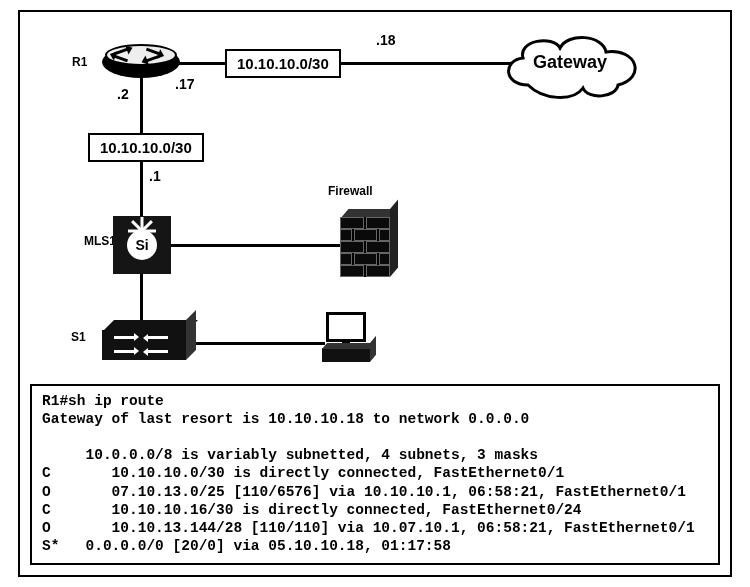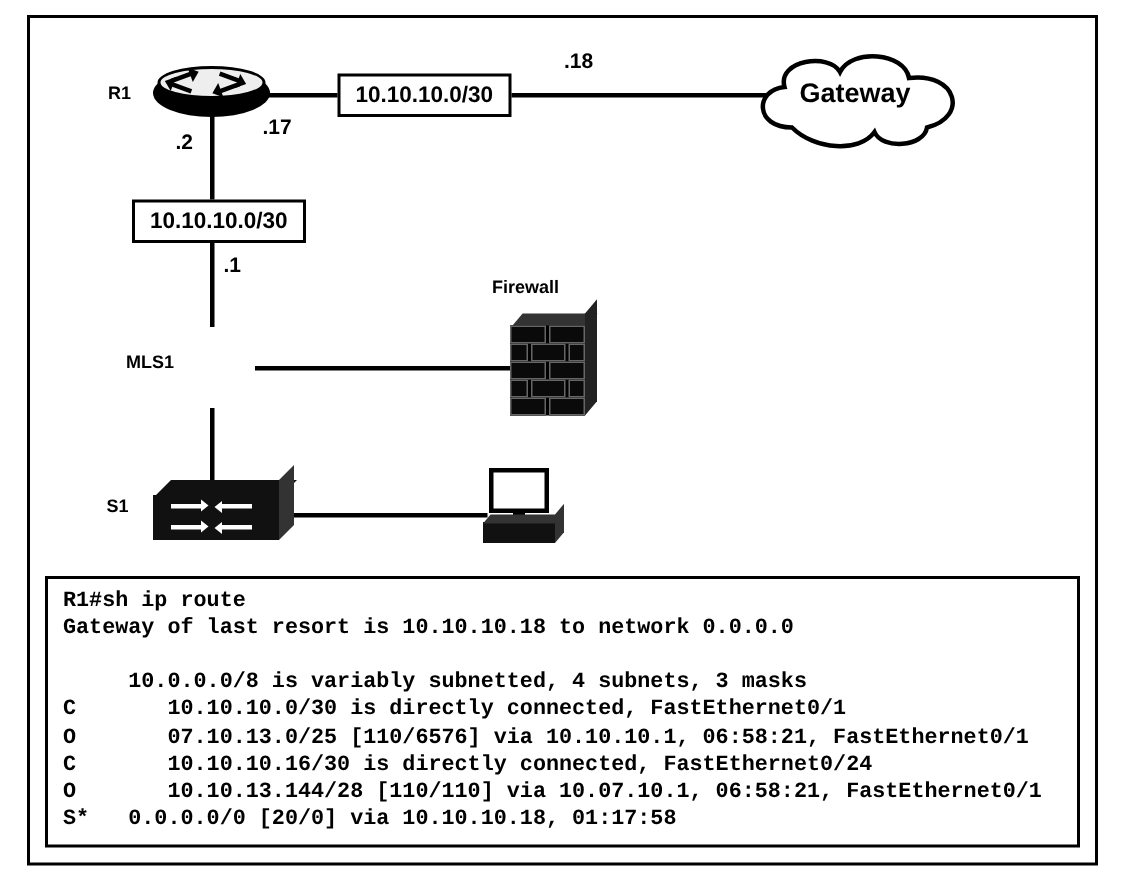--- a/index.html
+++ b/index.html
@@ -332,20 +332,33 @@
             <div class="brick"></div>
           </div>
         <div class="row even">
             <div class="brick"></div>
             <div class="brick"></div>
           </div>
       </div>
     </div>
 
     <div class="lbl" style="left:44px; top:222px;margin-left:20px;">MLS1</div>
+    <div class="mls" style="left:93px; top:204px;">
+      <div class="spoke" style="transform: translate(-50%,-100%) rotate(0deg);"></div>
+      <div class="spoke" style="transform: translate(-50%,-100%) rotate(45deg);"></div>
+      <div class="spoke" style="transform: translate(-50%,-100%) rotate(90deg);"></div>
+      <div class="spoke" style="transform: translate(-50%,-100%) rotate(135deg);"></div>
+      <div class="spoke" style="transform: translate(-50%,-100%) rotate(180deg);"></div>
+      <div class="spoke" style="transform: translate(-50%,-100%) rotate(225deg);"></div>
+      <div class="spoke" style="transform: translate(-50%,-100%) rotate(270deg);"></div>
+      <div class="spoke" style="transform: translate(-50%,-100%) rotate(315deg);"></div>
+      <div class="circle">
+          <div class="si">Si</div>
+        </div>
+    </div>
 
     <div class="lbl" style="left:51px; top:318px;">S1</div>
     <div class="switch" style="left:82px; top:318px;">
       <div class="sa l r1"></div>
         <div class="sa r r1"></div>
       <div class="sa l r2"></div>
         <div class="sa r r2"></div>
     </div>
 
     <div class="pc" style="left:300px; top:300px;">
@@ -357,15 +370,15 @@
   </div>
 
   <div class="cli"><span>R1#sh ip route</span>
 <span>Gateway of last resort is 10.10.10.18 to network 0.0.0.0</span>
 
 <span>     10.0.0.0/8 is variably subnetted, 4 subnets, 3 masks</span>
 <span>C       10.10.10.0/30 is directly connected, FastEthernet0/1</span>
 <span>O       07.10.13.0/25 [110/6576] via 10.10.10.1, 06:58:21, FastEthernet0/1</span>
 <span>C       10.10.10.16/30 is directly connected, FastEthernet0/24</span>
 <span>O       10.10.13.144/28 [110/110] via 10.07.10.1, 06:58:21, FastEthernet0/1</span>
-<span>S*   0.0.0.0/0 [20/0] via 10.10.10.18, 01:17:58</span></div>
+<span>S*   0.0.0.0/0 [20/0] via 05.10.10.18, 01:17:58</span></div>
 
 </div>
 
 </body></html>

